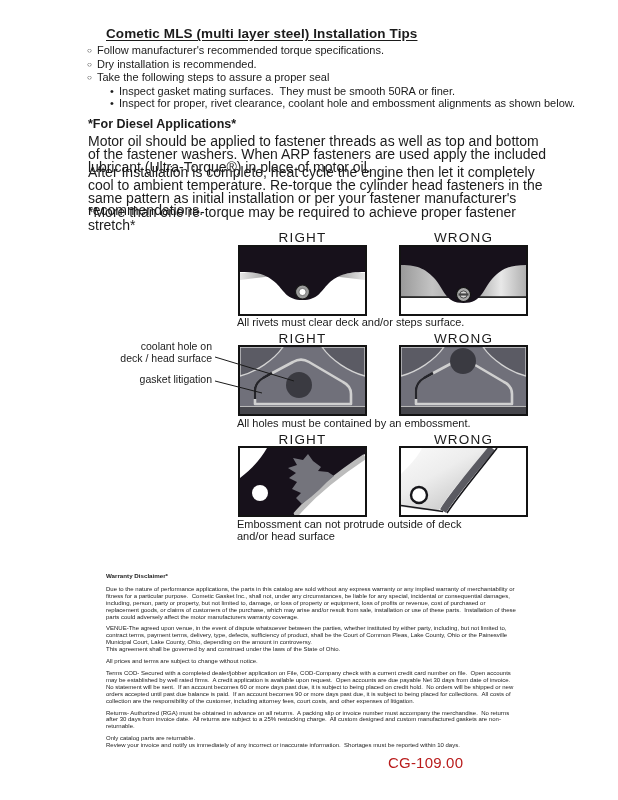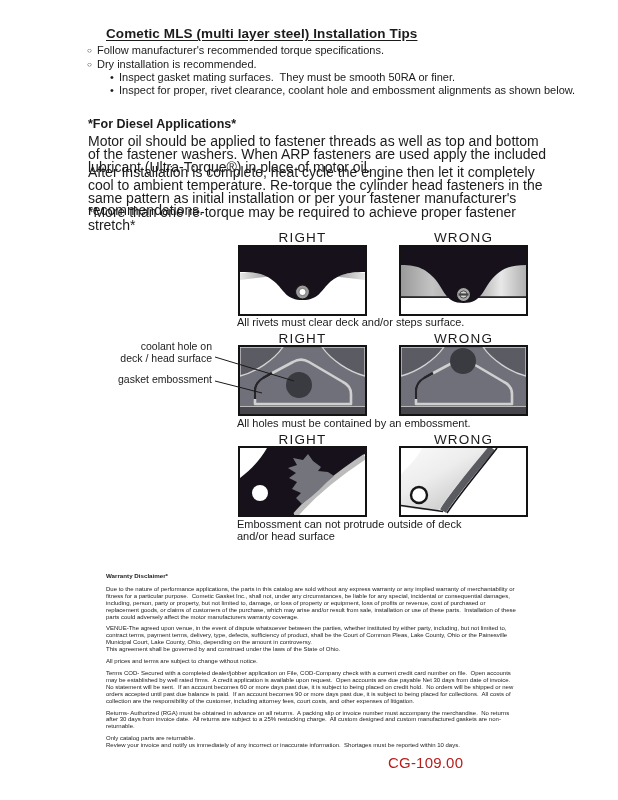--- a/index.html
+++ b/index.html
@@ -42,20 +42,21 @@
 </head>
 <body>
 
 <div>
 
   <h1 class="abs title">Cometic MLS (multi layer steel) Installation Tips</h1>
 
   <div class="abs bullets">
     <div class="b"><span class="m1">○</span><span>Follow manufacturer's recommended torque specifications.</span></div>
     <div class="b"><span class="m1">○</span><span>Dry installation is recommended.</span></div>
+    <div class="b"><span class="m1">○</span><span>Take the following steps to assure a proper seal</span></div>
     <div class="b sub"><span class="m2">•</span><span>Inspect gasket mating surfaces.  They must be smooth 50RA or finer.</span></div>
     <div class="b sub"><span class="m2">•</span><span>Inspect for proper, rivet clearance, coolant hole and embossment alignments as shown below.</span></div>
   </div>
 
   <h2 class="abs diesel-h">*For Diesel Applications*</h2>
   <p class="abs para p1">Motor oil should be applied to fastener threads as well as top and bottom of the fastener washers. When ARP fasteners are used apply the included lubricant (Ultra-Torque®) in place of motor oil.</p>
   <p class="abs para p2">After Installation is complete, heat cycle the engine then let it completely cool to ambient temperature. Re-torque the cylinder head fasteners in the same pattern as initial installation or per your fastener manufacturer's recommendations.</p>
   <p class="abs para p3">*More than one re-torque may be required to achieve proper fastener stretch*</p>
 
   <div>
@@ -108,21 +109,21 @@
 
     <div class="abs dcap capr1">All rivets must clear deck and/or steps surface.</div>
 
     <div class="abs dh c1 hr2">RIGHT</div>
     <div class="abs dh c2 hr2">WRONG</div>
 
     <div class="abs dlabel lab1">
       <div>coolant hole on</div>
       <div>deck / head surface</div>
     </div>
-    <div class="abs dlabel lab2">gasket embossment</div>
+    <div class="abs dlabel lab2">gasket litigation</div>
 
     <div class="abs dbox c1 br2">
       <svg width="125" height="67" viewBox="0 0 125 67">
         <rect width="125" height="67" fill="#70707a"></rect>
         <path d="M0,0 H43 C34,13 16,25 0,29 Z" fill="#5b5b64" stroke="#d4d4d4" stroke-width="1.3"></path>
         <path d="M125,0 H82 C91,13 109,25 125,29 Z" fill="#5b5b64" stroke="#d4d4d4" stroke-width="1.3"></path>
         <rect x="0" y="59.5" width="125" height="7.5" fill="#46464c"></rect>
         <line x1="0" y1="59.5" x2="125" y2="59.5" stroke="#b9b9b9" stroke-width="1"></line>
         <path d="M15,57 V44 C15,38 18,34 23,31 L53,15 C58,12 64,12 69,15 L103,35 C109,38 111,42 111,47 V57 Z" fill="none" stroke="#d0d0d0" stroke-width="2.6" stroke-linejoin="round"></path>
         <path d="M15,52 V44 C15,38 18,34 23,31 L32,26" fill="none" stroke="#25252b" stroke-width="2.6"></path>

